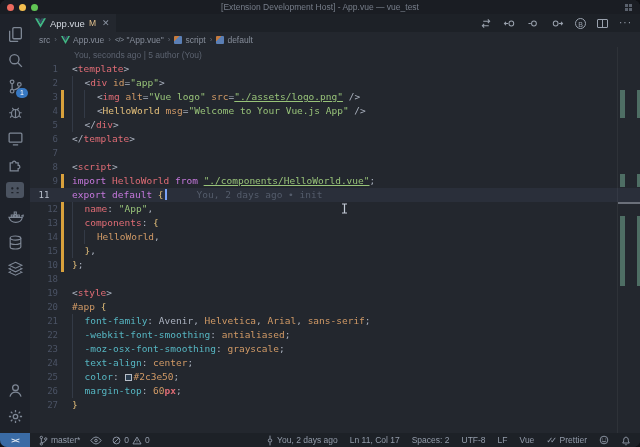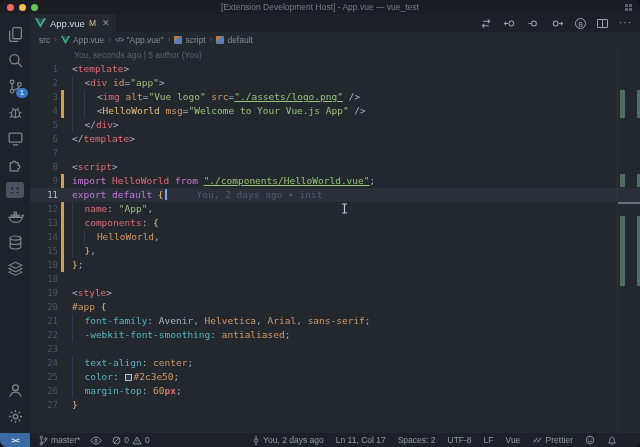--- a/index.html
+++ b/index.html
@@ -44,21 +44,21 @@
   .modbox{width:8px;height:8px;border-radius:1px;background:linear-gradient(135deg,#c57b3f 32%,#5b7fb5 32%);}
   .tagico{font-size:7px;color:#9099a6;letter-spacing:-0.5px;}
   
   .codearea{flex:1;position:relative;overflow:hidden;
     font-family:"DejaVu Sans Mono",monospace;font-size:9.5px;line-height:14px;}
   .codelens{height:15px;padding-left:44px;font-size:8.5px;color:#5c6370;
     font-family:"Liberation Sans",sans-serif;display:flex;align-items:center;}
   .line{display:flex;height:14px;white-space:pre;}
   .line.cur{background:#2a2f3a;}
   .ln{width:28px;text-align:right;color:#4b5365;flex:none;font-size:9px;}
-  .cur .ln{color:#b9c0cc;}
+  .cur .ln{color:#b9c0cc;text-align:center;}
   .gbar{width:3px;margin-left:3px;flex:none;}
   .gbar.mod{background:#d9a13c;}
   .ct{margin-left:8px;}
   .indg{display:inline-block;width:2ch;height:14px;border-left:1px solid #333a46;vertical-align:top;}
   .tk-punc,.tk-d{color:#abb2bf;}
   .tk-tag{color:#e06c75;}
   .tk-comp{color:#e5c07b;}
   .tk-attr{color:#d19a66;}
   .tk-str{color:#98c379;}
   .tk-link{color:#98c379;text-decoration:underline;}
@@ -80,21 +80,21 @@
   
   .ruler{position:absolute;top:0;right:0;bottom:0;width:22px;border-left:1px solid rgba(255,255,255,0.05);}
   .ruler .mk{position:absolute;left:2px;width:5px;background:#4e6e64;}
   .ruler .mkr{position:absolute;right:0;width:3px;background:#4e6e64;}
   .ruler .mkc{position:absolute;left:0;right:0;height:2px;background:rgba(195,202,214,0.45);}
   
   .statusbar{height:14px;background:#1d2127;display:flex;align-items:stretch;font-size:8.5px;color:#949dab;}
   .sb-remote{width:30px;background:#3a6ba5;color:#e9eef6;display:flex;align-items:center;justify-content:center;
     font-size:8px;font-weight:bold;letter-spacing:-1px;flex:none;}
   .sb-left{display:flex;align-items:center;gap:10px;padding-left:8px;}
-  .sb-right{margin-left:auto;display:flex;align-items:center;gap:12px;padding-right:23px;}
+  .sb-right{margin-left:auto;display:flex;align-items:center;gap:12px;padding-right:9px;}
   .sb-item{display:flex;align-items:center;gap:3px;white-space:nowrap;}
   .sb-item svg{display:block;}
   .dblcheck{letter-spacing:-3.5px;font-size:8.5px;margin-right:3px;}
 </style>
 </head>
 <body>
 
 <div class="window">
 
   <div class="titlebar">
@@ -278,21 +278,21 @@
             <div class="line"><span class="ln">12</span><span class="gbar mod"></span><span class="ct"><span class="indg"></span><span class="tk-prop">name</span><span class="tk-punc">:</span><span class="tk-d"> </span><span class="tk-str">"App"</span><span class="tk-punc">,</span></span></div>
             <div class="line"><span class="ln">13</span><span class="gbar mod"></span><span class="ct"><span class="indg"></span><span class="tk-prop">components</span><span class="tk-punc">:</span><span class="tk-d"> </span><span class="tk-brace">{</span></span></div>
             <div class="line"><span class="ln">14</span><span class="gbar mod"></span><span class="ct"><span class="indg"></span><span class="indg"></span><span class="tk-var">HelloWorld</span><span class="tk-punc">,</span></span></div>
             <div class="line"><span class="ln">15</span><span class="gbar mod"></span><span class="ct"><span class="indg"></span><span class="tk-brace">}</span><span class="tk-punc">,</span></span></div>
             <div class="line"><span class="ln">10</span><span class="gbar mod"></span><span class="ct"><span class="tk-brace">}</span><span class="tk-punc">;</span></span></div>
             <div class="line"><span class="ln">18</span><span class="gbar"></span><span class="ct"></span></div>
             <div class="line"><span class="ln">19</span><span class="gbar"></span><span class="ct"><span class="tk-punc">&lt;</span><span class="tk-tag">style</span><span class="tk-punc">&gt;</span></span></div>
             <div class="line"><span class="ln">20</span><span class="gbar"></span><span class="ct"><span class="tk-id">#app</span><span class="tk-d"> </span><span class="tk-brace">{</span></span></div>
             <div class="line"><span class="ln">21</span><span class="gbar"></span><span class="ct"><span class="indg"></span><span class="tk-cssprop">font-family</span><span class="tk-punc">:</span><span class="tk-d"> Avenir</span><span class="tk-punc">,</span><span class="tk-d"> </span><span class="tk-cssval">Helvetica</span><span class="tk-punc">,</span><span class="tk-d"> </span><span class="tk-cssval">Arial</span><span class="tk-punc">,</span><span class="tk-d"> </span><span class="tk-cssval">sans-serif</span><span class="tk-punc">;</span></span></div>
             <div class="line"><span class="ln">22</span><span class="gbar"></span><span class="ct"><span class="indg"></span><span class="tk-cssprop">-webkit-font-smoothing</span><span class="tk-punc">:</span><span class="tk-d"> </span><span class="tk-cssval">antialiased</span><span class="tk-punc">;</span></span></div>
-            <div class="line"><span class="ln">23</span><span class="gbar"></span></div>
+            <div class="line"><span class="ln">23</span><span class="gbar"></span><span class="ct"><span class="indg"></span><span class="tk-cssprop">-moz-osx-font-smoothing</span><span class="tk-punc">:</span><span class="tk-d"> </span><span class="tk-cssval">grayscale</span><span class="tk-punc">;</span></span></div>
             <div class="line"><span class="ln">24</span><span class="gbar"></span><span class="ct"><span class="indg"></span><span class="tk-cssprop">text-align</span><span class="tk-punc">:</span><span class="tk-d"> </span><span class="tk-cssval">center</span><span class="tk-punc">;</span></span></div>
             <div class="line"><span class="ln">25</span><span class="gbar"></span><span class="ct"><span class="indg"></span><span class="tk-cssprop">color</span><span class="tk-punc">:</span><span class="tk-d"> </span><span class="sw" style="background: rgb(44, 62, 80);"></span><span class="tk-cssval">#2c3e50</span><span class="tk-punc">;</span></span></div>
             <div class="line"><span class="ln">26</span><span class="gbar"></span><span class="ct"><span class="indg"></span><span class="tk-cssprop">margin-top</span><span class="tk-punc">:</span><span class="tk-d"> </span><span class="tk-num">60</span><span class="tk-unit">px</span><span class="tk-punc">;</span></span></div>
             <div class="line"><span class="ln">27</span><span class="gbar"></span><span class="ct"><span class="tk-brace">}</span></span></div>
           </div>
         <span class="ibeam">
           <svg width="7" height="11" viewBox="0 0 7 11" fill="none" stroke="#c3cad6" stroke-width="1.2">
               <path d="M1 1h5M3.5 1v9M1 10h5"></path>
             </svg>
         </span>

